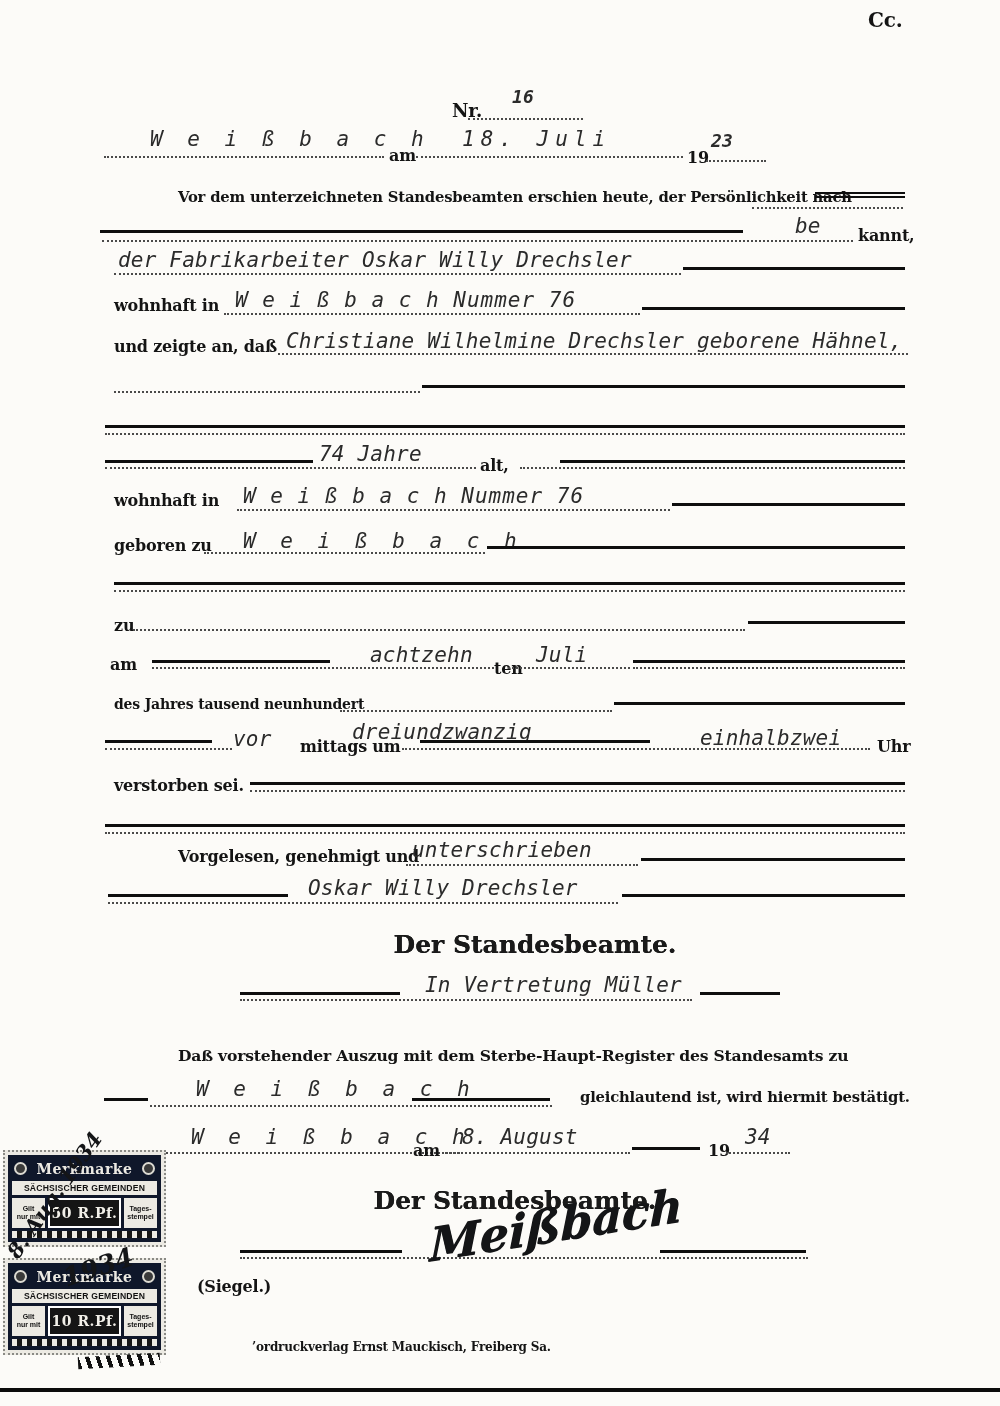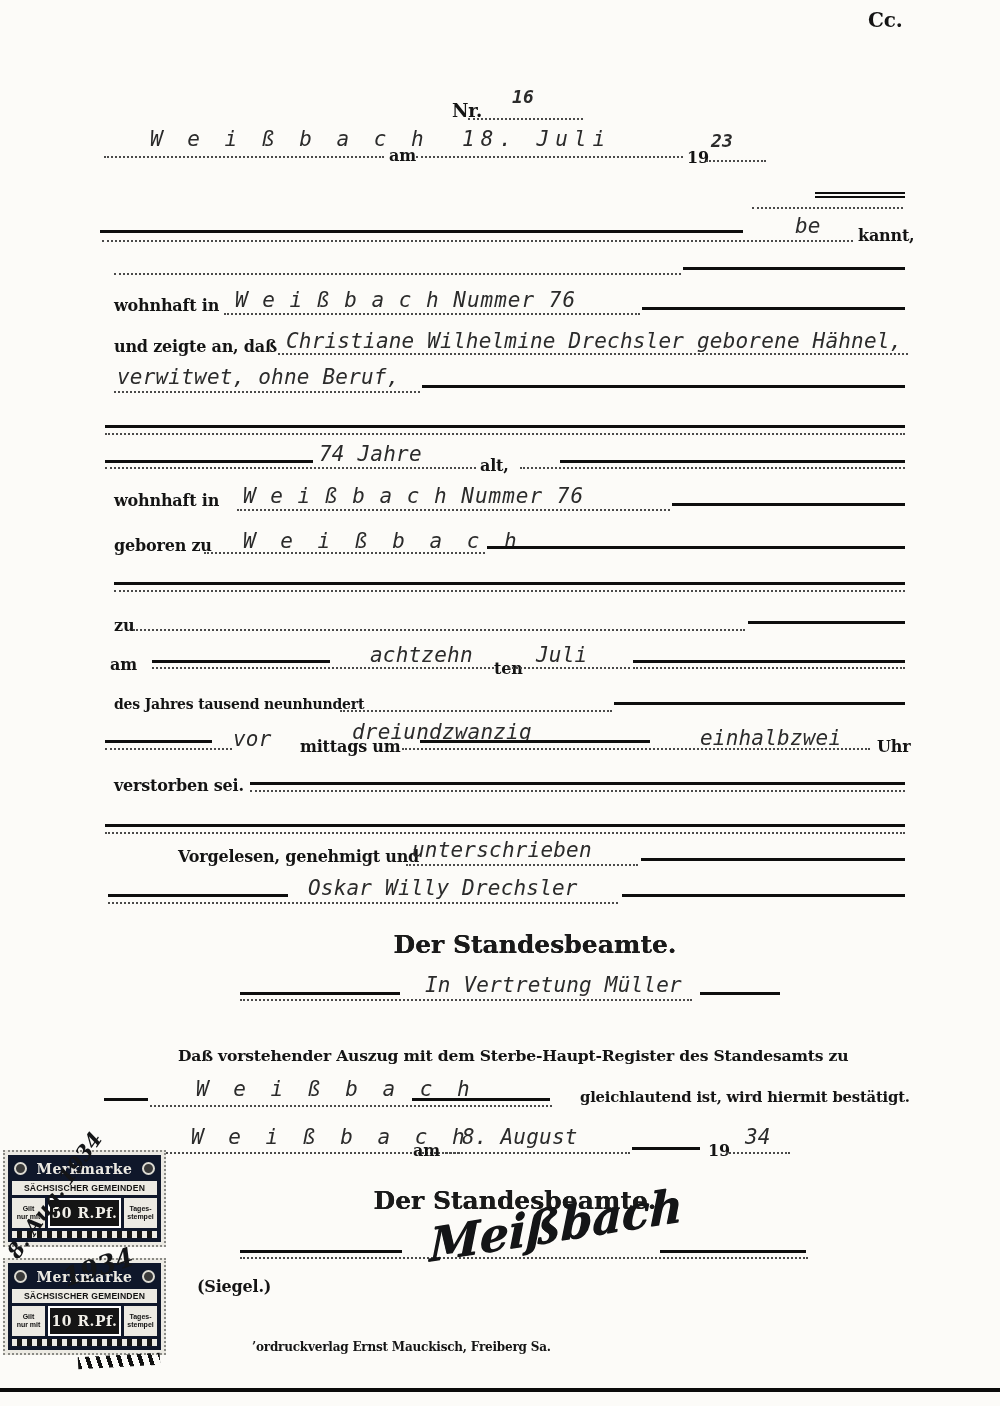--- a/index.html
+++ b/index.html
@@ -60,41 +60,42 @@
 
   <div class="t ls" style="left:150px;top:129px;">W e i ß b a c h</div>
   <div class="dot" style="left:104px;top:156px;width:280px;"></div>
   <div class="p" style="left:389px;top:146px;">am</div>
   <div class="t ls" style="left:462px;top:129px;">18. Juli</div>
   <div class="dot" style="left:416px;top:156px;width:267px;"></div>
   <div class="p" style="left:687px;top:148px;">19</div>
   <div class="t sm" style="left:711px;top:132px;">23</div>
   <div class="dot" style="left:706px;top:160px;width:60px;"></div>
 
+  <div class="p small" style="left:178px;top:188px;">Vor dem unterzeichneten Standesbeamten erschien heute, der Persönlichkeit nach</div>
   <div class="bar2" style="left:815px;top:192px;width:90px;"></div>
   <div class="dot" style="left:752px;top:207px;width:151px;"></div>
 
   <div class="bar" style="left:100px;top:230px;width:643px;"></div>
   <div class="dot" style="left:102px;top:240px;width:751px;"></div>
   <div class="t" style="left:795px;top:216px;">be</div>
   <div class="p" style="left:858px;top:226px;">kannt,</div>
 
+  <div class="t" style="left:118px;top:250px;">der Fabrikarbeiter Oskar Willy Drechsler</div>
   <div class="dot" style="left:114px;top:273px;width:567px;"></div>
   <div class="bar" style="left:683px;top:267px;width:222px;"></div>
 
   <div class="p" style="left:114px;top:296px;">wohnhaft in</div>
   <div class="t" style="left:235px;top:290px;letter-spacing:1px;">W e i ß b a c h  Nummer 76</div>
   <div class="dot" style="left:224px;top:313px;width:416px;"></div>
   <div class="bar" style="left:642px;top:307px;width:263px;"></div>
 
   <div class="p" style="left:114px;top:337px;">und zeigte an, daß</div>
   <div class="t" style="left:286px;top:331px;">Christiane Wilhelmine Drechsler geborene Hähnel,</div>
   <div class="dot" style="left:278px;top:353px;width:630px;"></div>
 
-  <div class="t" style="left:117px;top:367px;">verwitwet, ohne Beruf,</div>
   <div class="dot" style="left:114px;top:391px;width:306px;"></div>
   <div class="bar" style="left:422px;top:385px;width:483px;"></div>
 
   <div class="bar" style="left:105px;top:425px;width:800px;"></div>
   <div class="dot" style="left:105px;top:433px;width:800px;"></div>
 
   <div class="bar" style="left:105px;top:460px;width:208px;"></div>
   <div class="dot" style="left:105px;top:467px;width:371px;"></div>
   <div class="t" style="left:319px;top:444px;">74 Jahre</div>
   <div class="p" style="left:480px;top:456px;">alt,</div>

